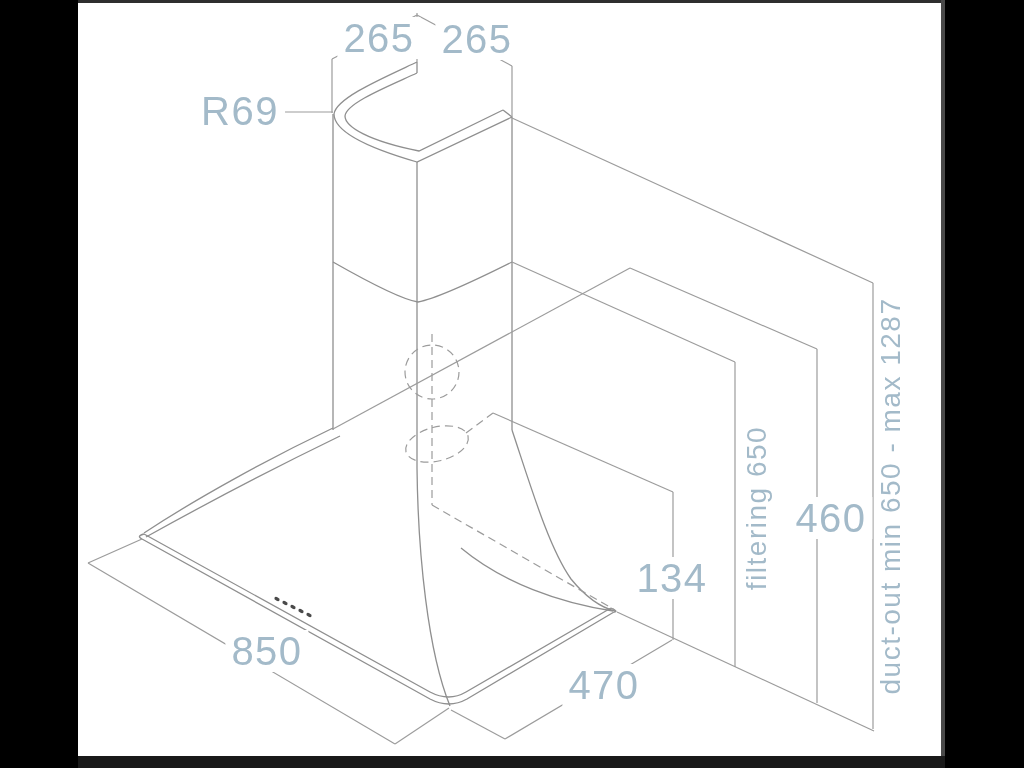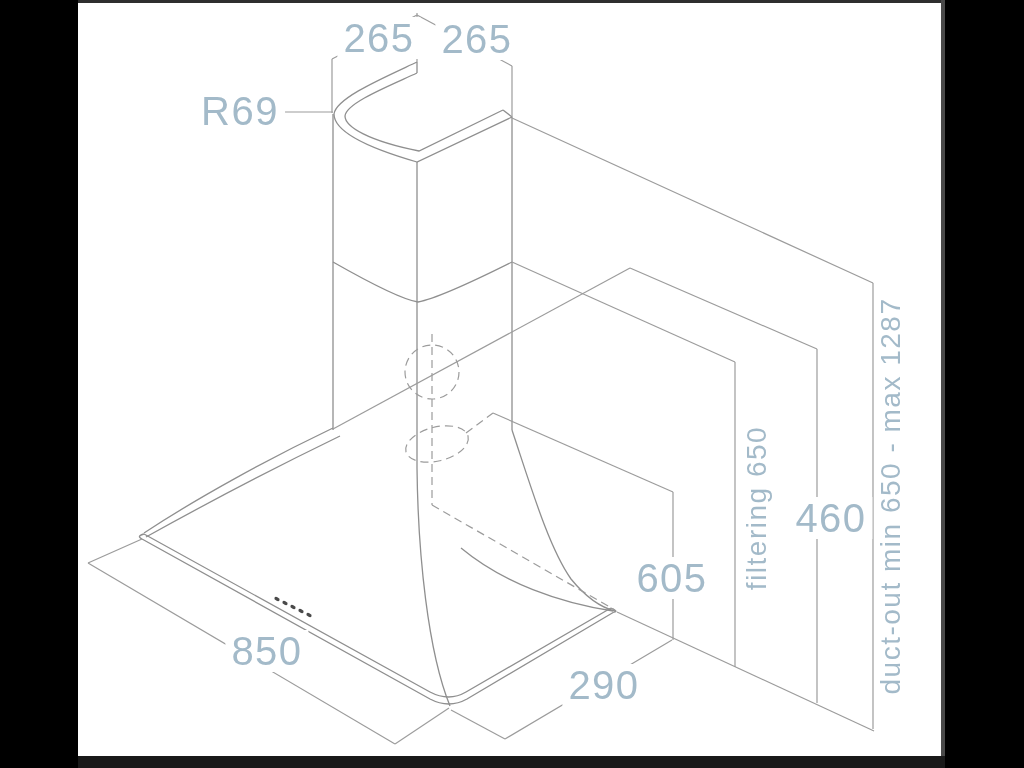--- a/index.html
+++ b/index.html
@@ -108,16 +108,16 @@
       <ellipse cx="437" cy="444" rx="32" ry="17" transform="rotate(-14 437 444)"></ellipse>
     </g>
   </svg>
 
   <div class="lbl" style="left:379px;top:38px;">265</div>
   <div class="lbl" style="left:477px;top:39px;">265</div>
   <div class="lbl" style="left:240px;top:111px;">R69</div>
   <div class="lbl rot" style="left:757px;top:508px;">filtering 650</div>
   <div class="lbl" style="left:823px;top:518px;margin-left:8px;">460</div>
   <div class="lbl rot" style="left:891px;top:496px;">duct-out min 650 - max 1287</div>
-  <div class="lbl" style="left:672px;top:578px;">605</div>
+  <div class="lbl" style="left:672px;top:578px;">134</div>
   <div class="lbl" style="left:243px;top:651px;margin-left:24px;">850</div>
-  <div class="lbl" style="left:604px;top:685px;">290</div>
+  <div class="lbl" style="left:604px;top:685px;">470</div>
 </div>
 
 </body></html>

